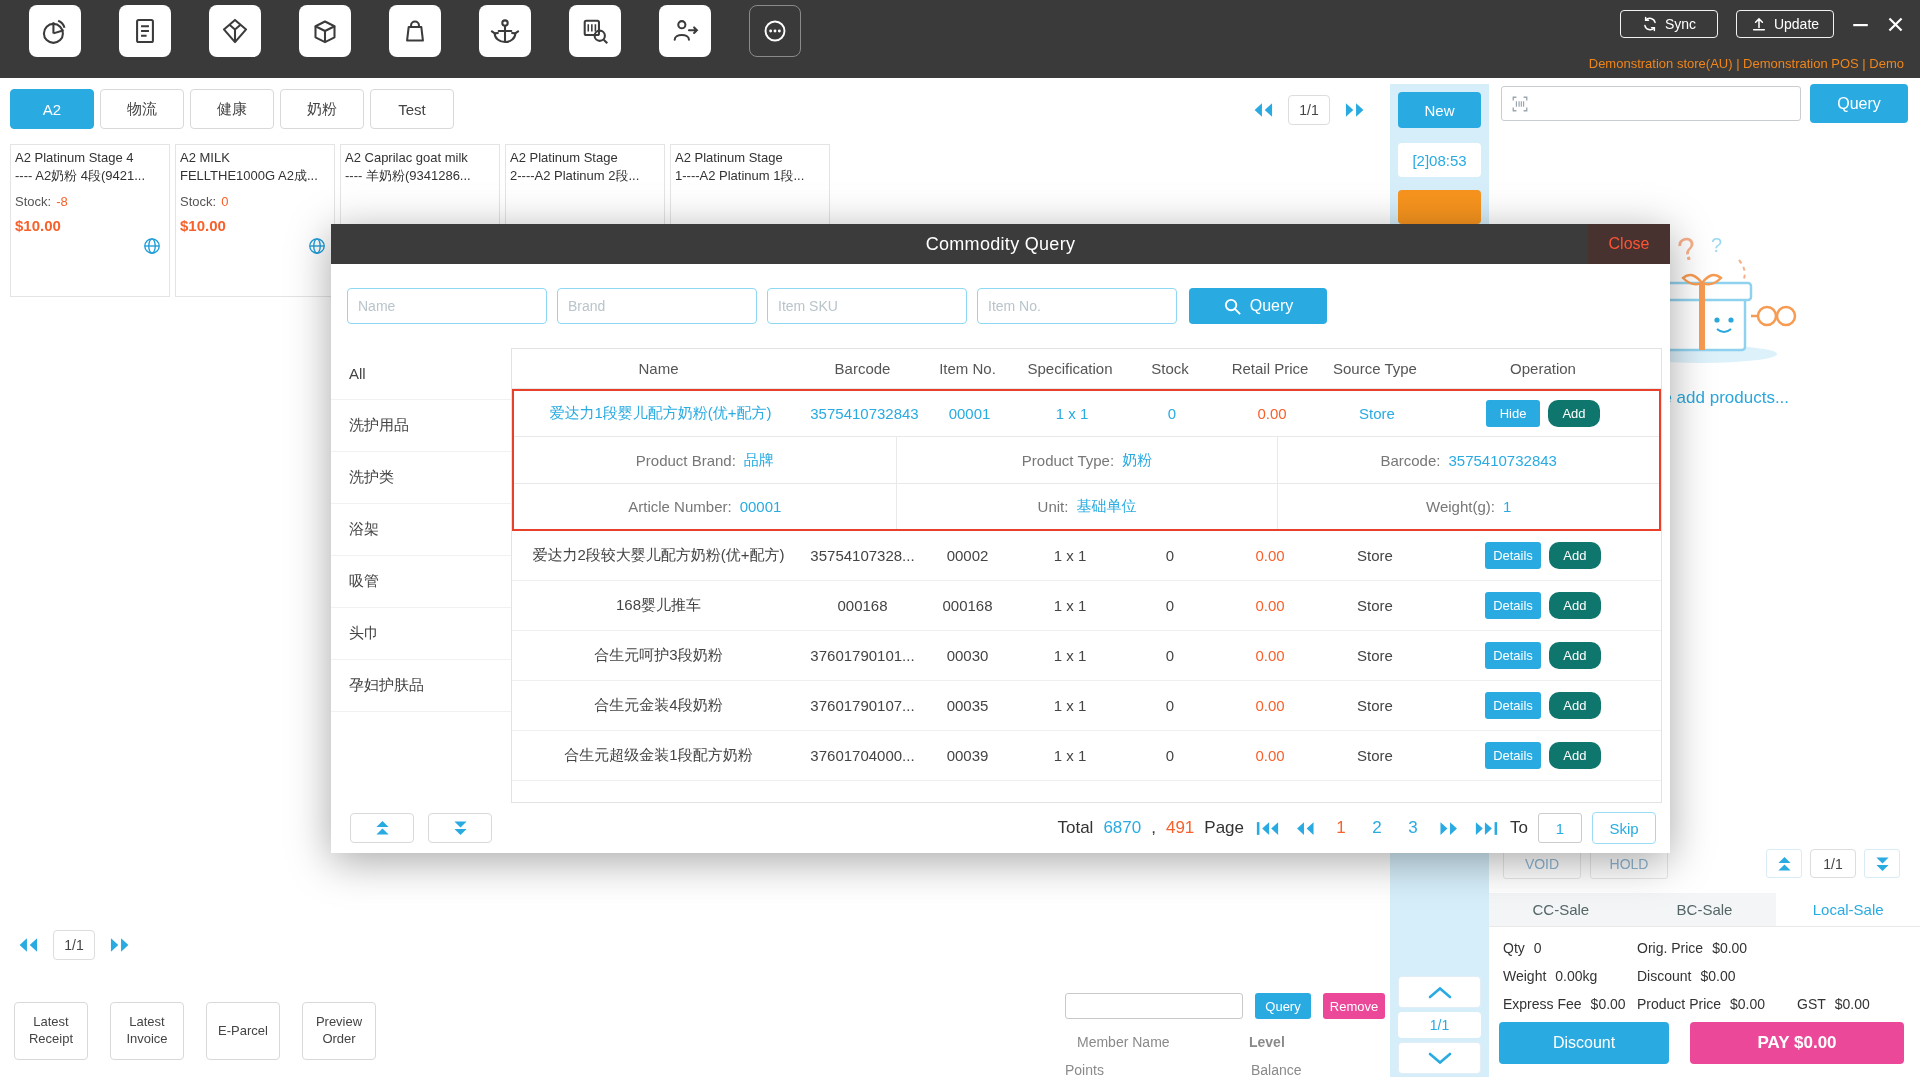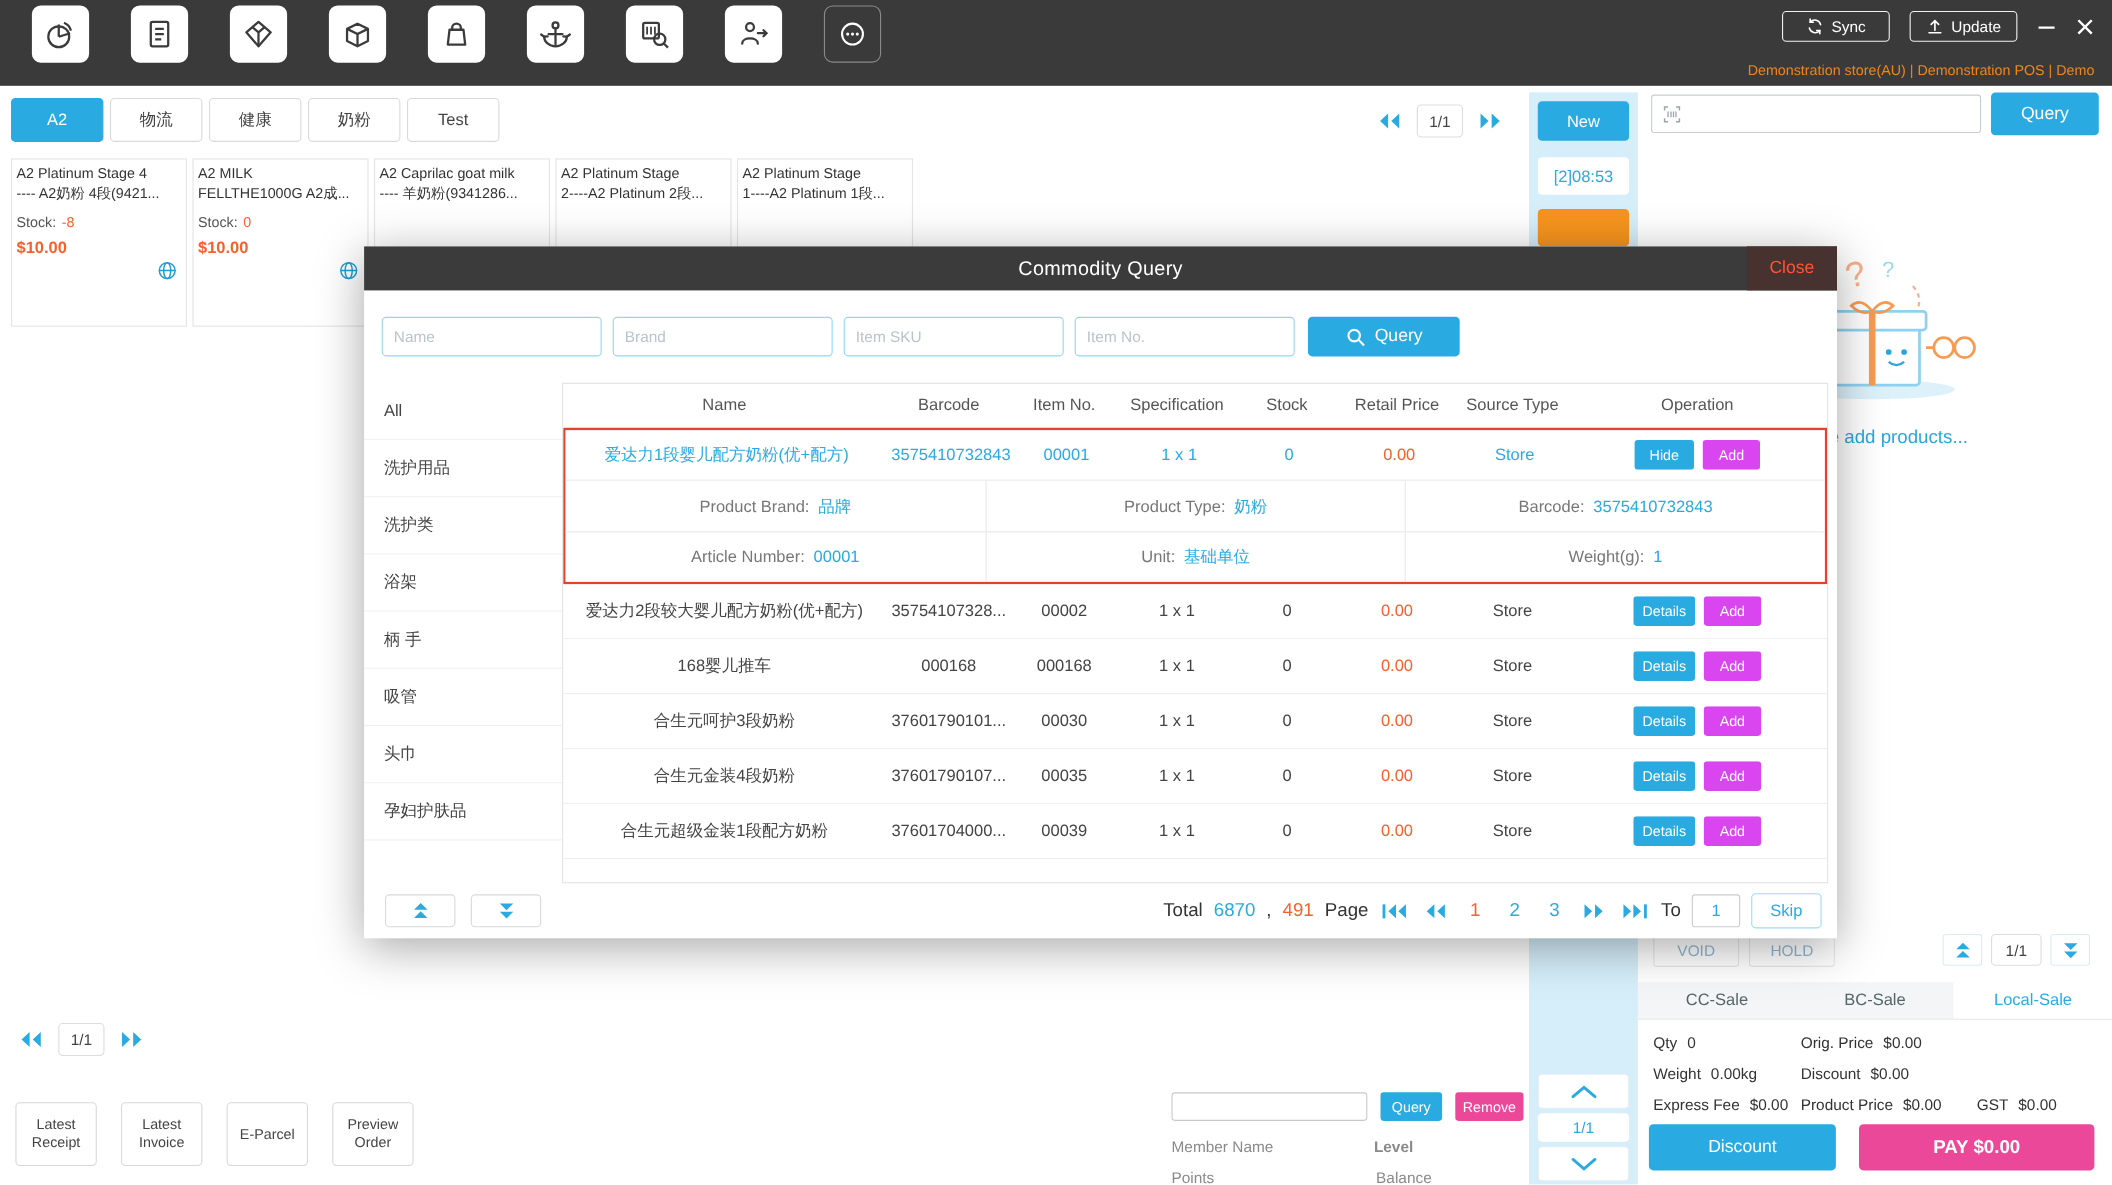--- a/index.html
+++ b/index.html
@@ -48,21 +48,21 @@
   .bl-buttons { position:absolute; left:14px; top:1002px; display:flex; gap:22px; }
   .bl-btn { width:74px; height:58px; background:#fff; border:1px solid #d9d9d9; border-radius:4px; color:#444; font-size:13px; line-height:1.3; display:flex; align-items:center; justify-content:center; text-align:center; padding:0 8px; cursor:pointer; }
 
   
   .member { position:absolute; left:1065px; top:993px; width:322px; }
   .member-row { display:flex; gap:12px; align-items:center; }
   .member-input { width:178px; height:26px; border:1px solid #c9c9c9; border-radius:3px; outline:none; padding:0 6px; font-size:13px; }
   .member-q { width:56px; height:26px; font-size:13px; border-radius:3px; }
   .member-r { width:62px; height:26px; font-size:13px; border-radius:3px; }
   .member-lbls { position:relative; margin-top:15px; height:48px; font-size:14px; color:#8a8a8a; }
-  .ml-name { position:absolute; left:0; top:0; }
+  .ml-name { position:absolute; left:12px; top:0; }
   .ml-level { position:absolute; left:184px; top:0;font-weight:bold; }
   .ml-points { position:absolute; left:0; top:28px; }
   .ml-balance { position:absolute; left:186px; top:28px; }
 
   
   .strip { position:absolute; left:1390px; top:84px; width:99px; height:993px; background:#d5eefa; }
   .strip-new { position:absolute; left:8px; top:8px; width:83px; height:36px; font-size:15px; border-radius:4px; }
   .strip-time { position:absolute; left:8px; top:59px; width:83px; height:34px; background:#fff; border-radius:4px; color:#29abe2; font-size:15px; display:flex; align-items:center; justify-content:center; cursor:pointer; }
   .strip-orange { position:absolute; left:8px; top:106px; width:83px; height:34px; background:#f7941e; border-radius:4px; cursor:pointer; }
   .strip-btn { position:absolute; left:8px; width:83px; height:32px; background:#fff; border:1px solid #e2eef5; border-radius:4px; color:#29abe2; display:flex; align-items:center; justify-content:center; cursor:pointer; }
@@ -109,21 +109,21 @@
   .m-table { flex:1; margin-right:8px; border:1px solid #e3e3e3; overflow:hidden; }
   .m-grid { display:grid; grid-template-columns:293px 115px 95px 110px 90px 110px 100px 1fr; align-items:center; }
   .m-thead { height:40px; border-bottom:1px solid #e7e7e7; color:#555; font-size:15px; }
   .m-thead > div { text-align:center; }
   .m-row { height:50px; border-bottom:1px solid #efefef; color:#444; font-size:15px; cursor:pointer; }
   .m-row > div { text-align:center; overflow:hidden; text-overflow:ellipsis; white-space:nowrap; padding:0 2px; }
   .m-price { color:#f7612b; }
   .m-ops { display:flex; gap:8px; justify-content:center; }
   .m-btn { height:27px; border:none; border-radius:3px; font-size:13px; color:#fff; cursor:pointer; }
   .m-btn.blue { background:#29abe2; min-width:54px; padding:0 8px; }
-  .m-btn.orange { background:#d946ef; min-width:52px; }
+  .m-btn.orange { background:#0f766e; min-width:52px;border-radius:10px; }
   .sel { border:2px solid #e8402a; }
   .sel .m-row { height:46px; border-bottom:1px solid #e9e9e9; color:#29abe2; }
   .sel-details { display:grid; grid-template-columns:1fr 1fr 1fr; }
   .sel-cell { height:46px; display:flex; align-items:center; justify-content:center; gap:8px; font-size:15px; border-left:1px solid #e9e9e9; }
   .sel-cell:nth-child(3n+1) { border-left:none; }
   .sel-cell:nth-child(n+4) { border-top:1px solid #e9e9e9; }
   .sel-lbl { color:#777; } .sel-val { color:#29abe2; }
   .modal-footer { display:flex; height:50px; align-items:center; }
   .mf-arrows { width:180px; display:flex; justify-content:center; gap:14px; }
   .arrow-btn { width:64px; height:30px; background:#fff; border:1px solid #d9d9d9; border-radius:4px; display:flex; align-items:center; justify-content:center; color:#29abe2; cursor:pointer; }
@@ -610,21 +610,20 @@
       <div class="m-cats">
 
           <div class="m-cat">All</div>
 
           <div class="m-cat">洗护用品</div>
 
           <div class="m-cat">洗护类</div>
 
           <div class="m-cat">浴架</div>
 
-          <div class="m-cat">柄 手</div>
 
           <div class="m-cat">吸管</div>
 
           <div class="m-cat">头巾</div>
 
           <div class="m-cat">孕妇护肤品</div>
 
       </div>
 
       <div class="m-table">

